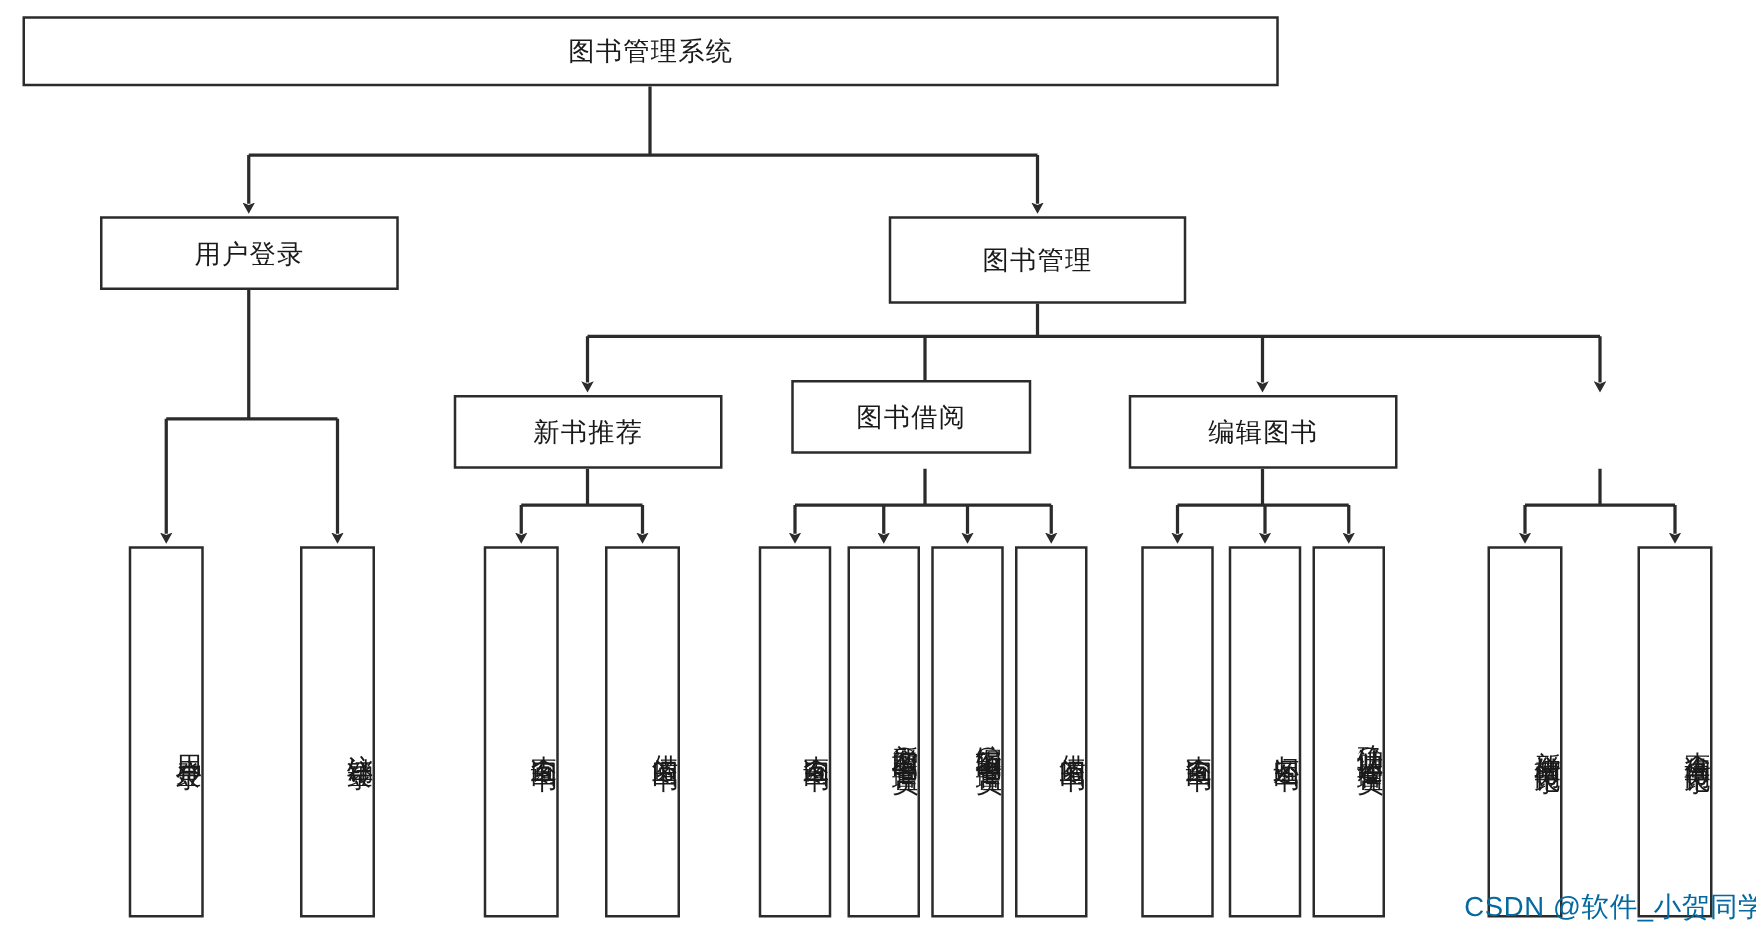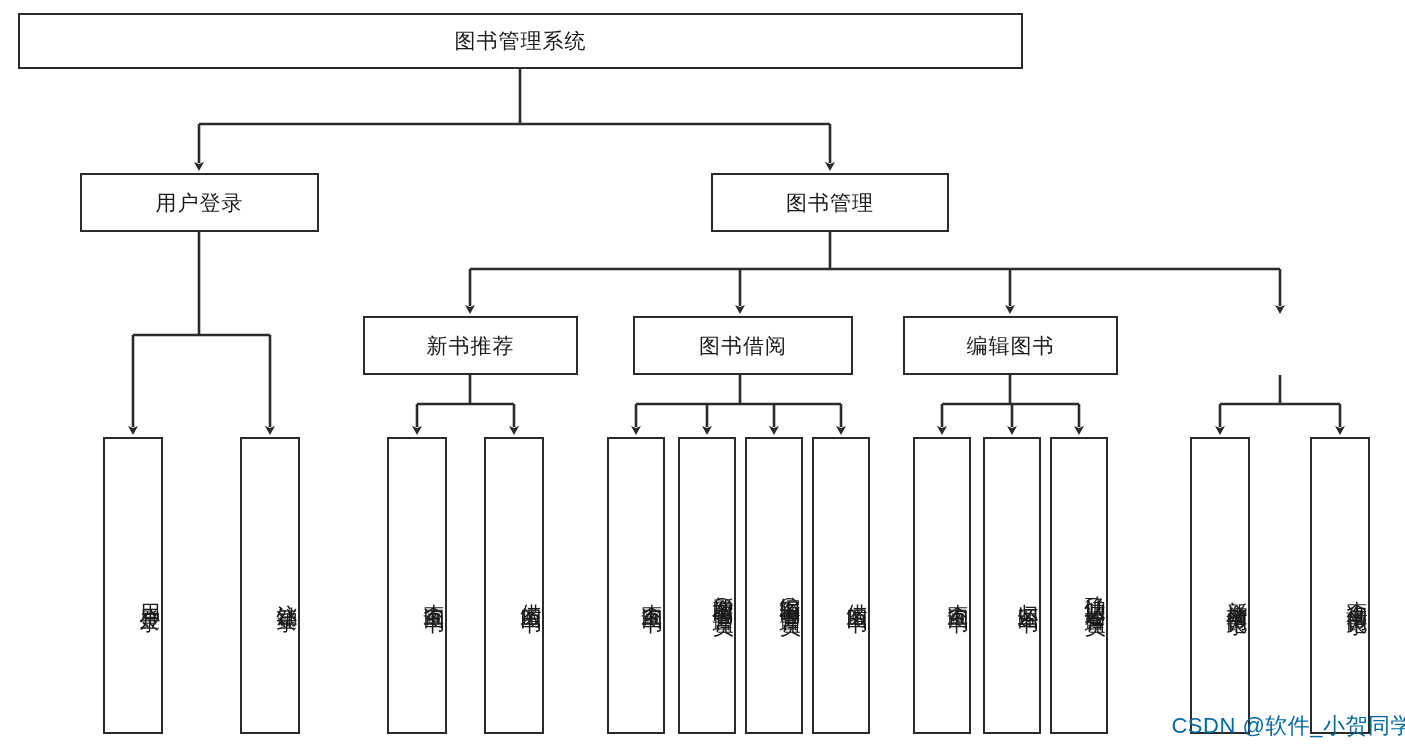--- a/index.html
+++ b/index.html
@@ -112,24 +112,24 @@
       <path d="M1280,375 L1280,404"></path>
       <path d="M1220,404 L1340,404"></path>
       <path d="M1220,404 L1220,427" marker-end="url(#arrow)"></path>
       <path d="M1340,404 L1340,427" marker-end="url(#arrow)"></path>
     </g>
   </svg>
 
   <div class="node horiz" id="node-root" style="left: 18px; top: 13px; width: 1005px; height: 56px;">图书管理系统</div>
 
   <div class="node horiz" id="node-l2-0" style="left: 80px; top: 173px; width: 239px; height: 59px;">用户登录</div>
-  <div class="node horiz" id="node-l2-1" style="left: 711px; top: 173px; width: 238px; height: 59px;">图书管理</div>
+  <div class="node horiz" id="node-l2-1" style="left: 711px; top: 173px; width: 238px; height: 70px;">图书管理</div>
 
   <div class="node horiz" id="node-l3-0" style="left: 363px; top: 316px; width: 215px; height: 59px;">新书推荐</div>
-  <div class="node horiz" id="node-l3-1" style="left: 633px; top: 316px; width: 220px; height: 59px;">图书借阅</div>
+  <div class="node horiz" id="node-l3-1" style="left: 633px; top: 304px; width: 192px; height: 59px;">图书借阅</div>
   <div class="node horiz" id="node-l3-2" style="left: 903px; top: 316px; width: 215px; height: 59px;">编辑图书</div>
 
   <div class="node vert" id="node-leaf-0" style="left: 103px; top: 437px; width: 60px; height: 297px;">用户登录</div>
   <div class="node vert" id="node-leaf-1" style="left: 240px; top: 437px; width: 60px; height: 297px;">注销登录</div>
   <div class="node vert" id="node-leaf-2" style="left: 387px; top: 437px; width: 60px; height: 297px;">查询图书</div>
   <div class="node vert" id="node-leaf-3" style="left: 484px; top: 437px; width: 60px; height: 297px;">借阅图书</div>
   <div class="node vert" id="node-leaf-4" style="left: 607px; top: 437px; width: 58px; height: 297px;">查询图书</div>
   <div class="node vert" id="node-leaf-5" style="left: 678px; top: 437px; width: 58px; height: 297px;">新增图书（管理员）</div>
   <div class="node vert" id="node-leaf-6" style="left: 745px; top: 437px; width: 58px; height: 297px;">编辑图书（管理员）</div>
   <div class="node vert" id="node-leaf-7" style="left: 812px; top: 437px; width: 58px; height: 297px;">借阅图书</div>

